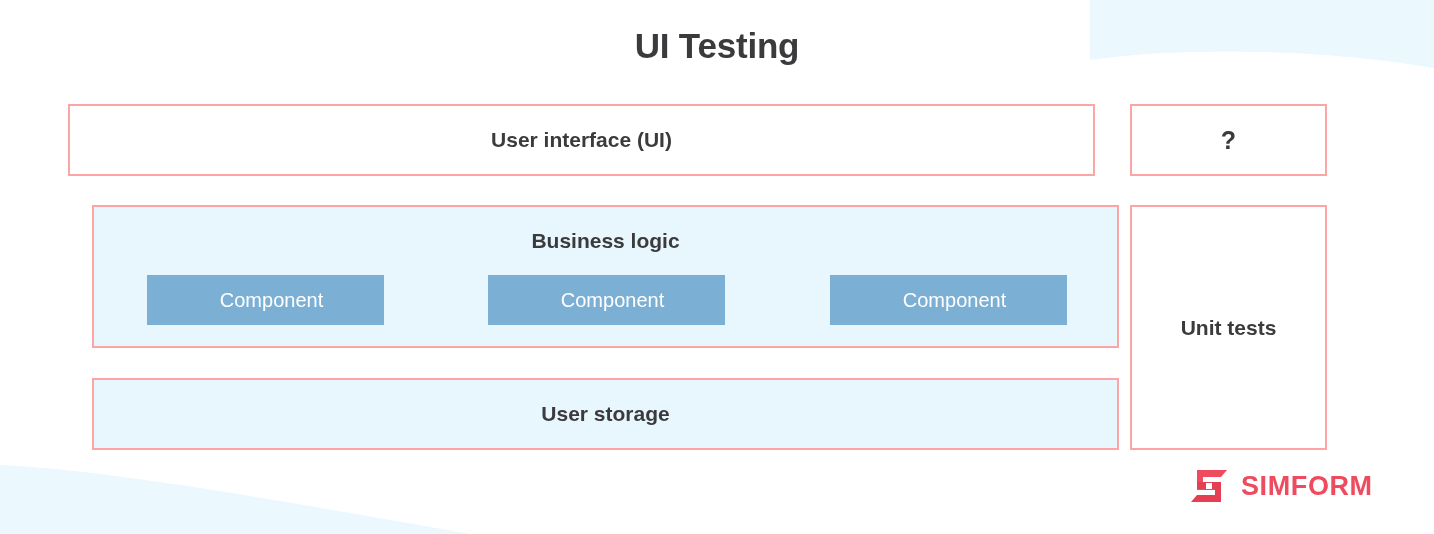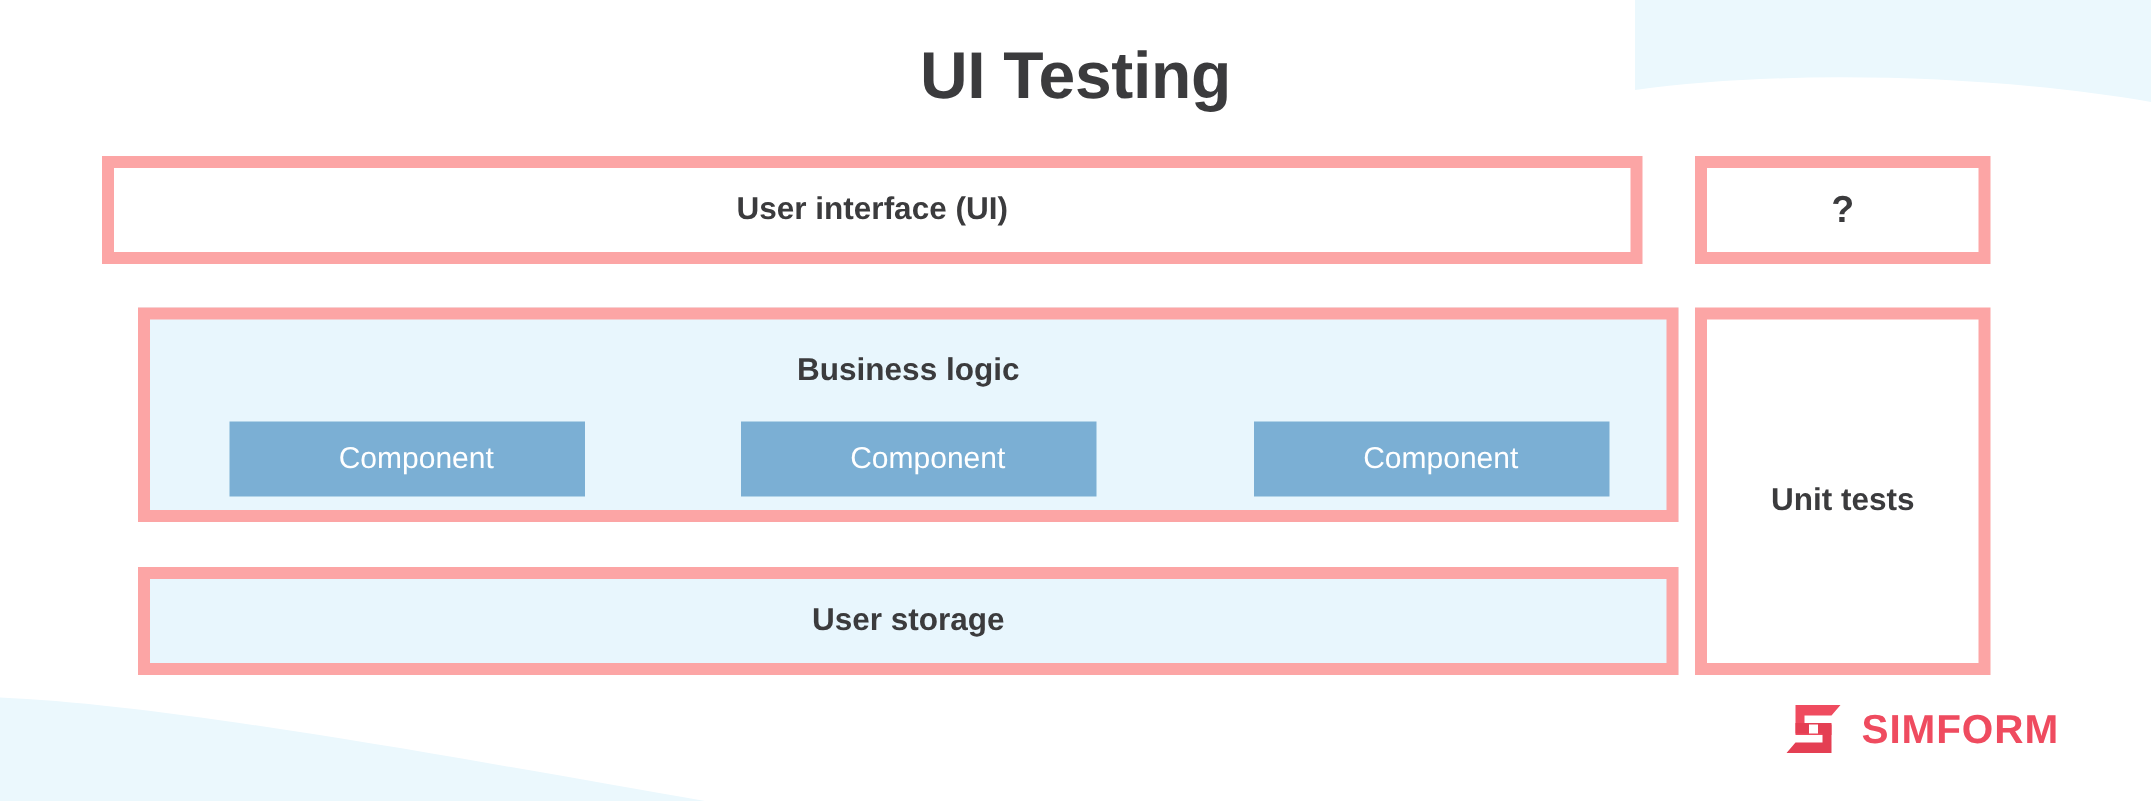--- a/index.html
+++ b/index.html
@@ -29,30 +29,30 @@
     pointer-events: none;
   }
 
   
   #page-title {
     position: absolute;
     left: 0;
     top: 26px;
     width: 1434px;
     text-align: center;
-    font-size: 44px;
+    font-size: 35px;
     font-weight: bold;
     color: #3b3b3d;
     letter-spacing: -0.2px;
   }
 
   
   .box {
     position: absolute;
-    border: 8px solid #fca5a5;
+    border: 2px solid #fca5a5;
     display: flex;
     align-items: center;
     justify-content: center;
   }
   .box-white { background: #ffffff; }
   .box-tint  { background: #e8f6fd; margin-left: 24px; }
 
   .box-label {
     font-size: 21px;
     font-weight: bold;

